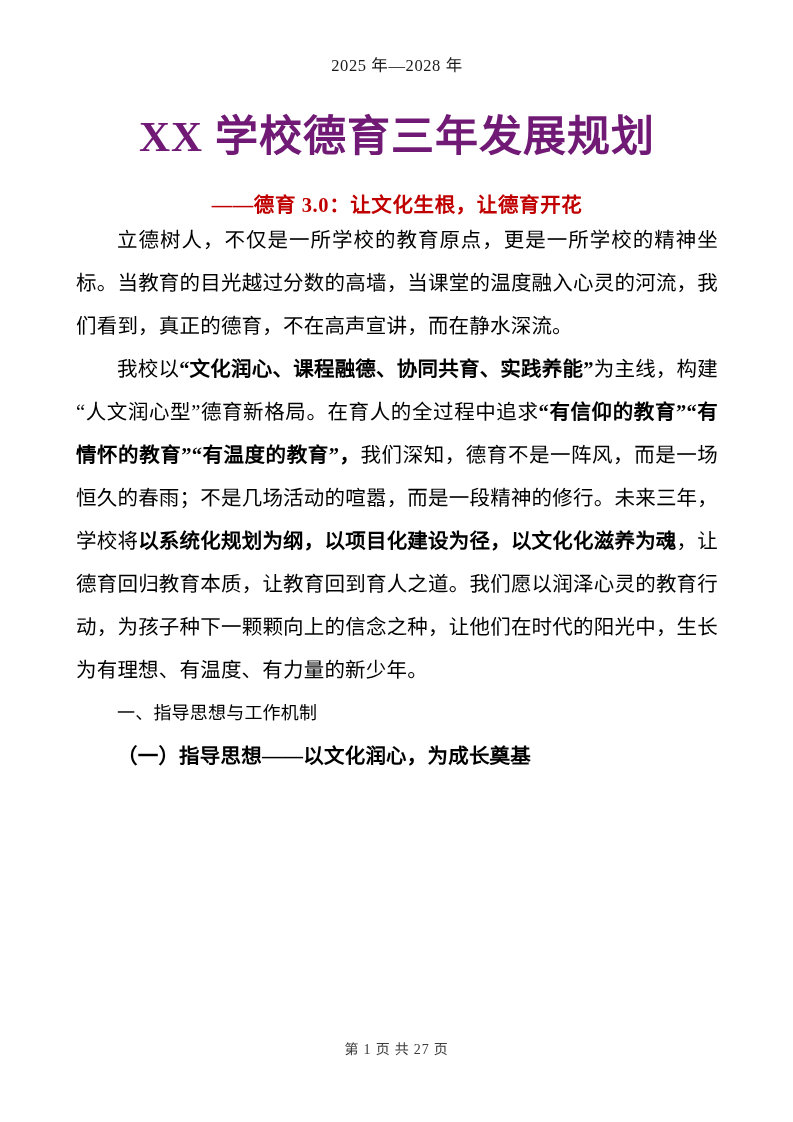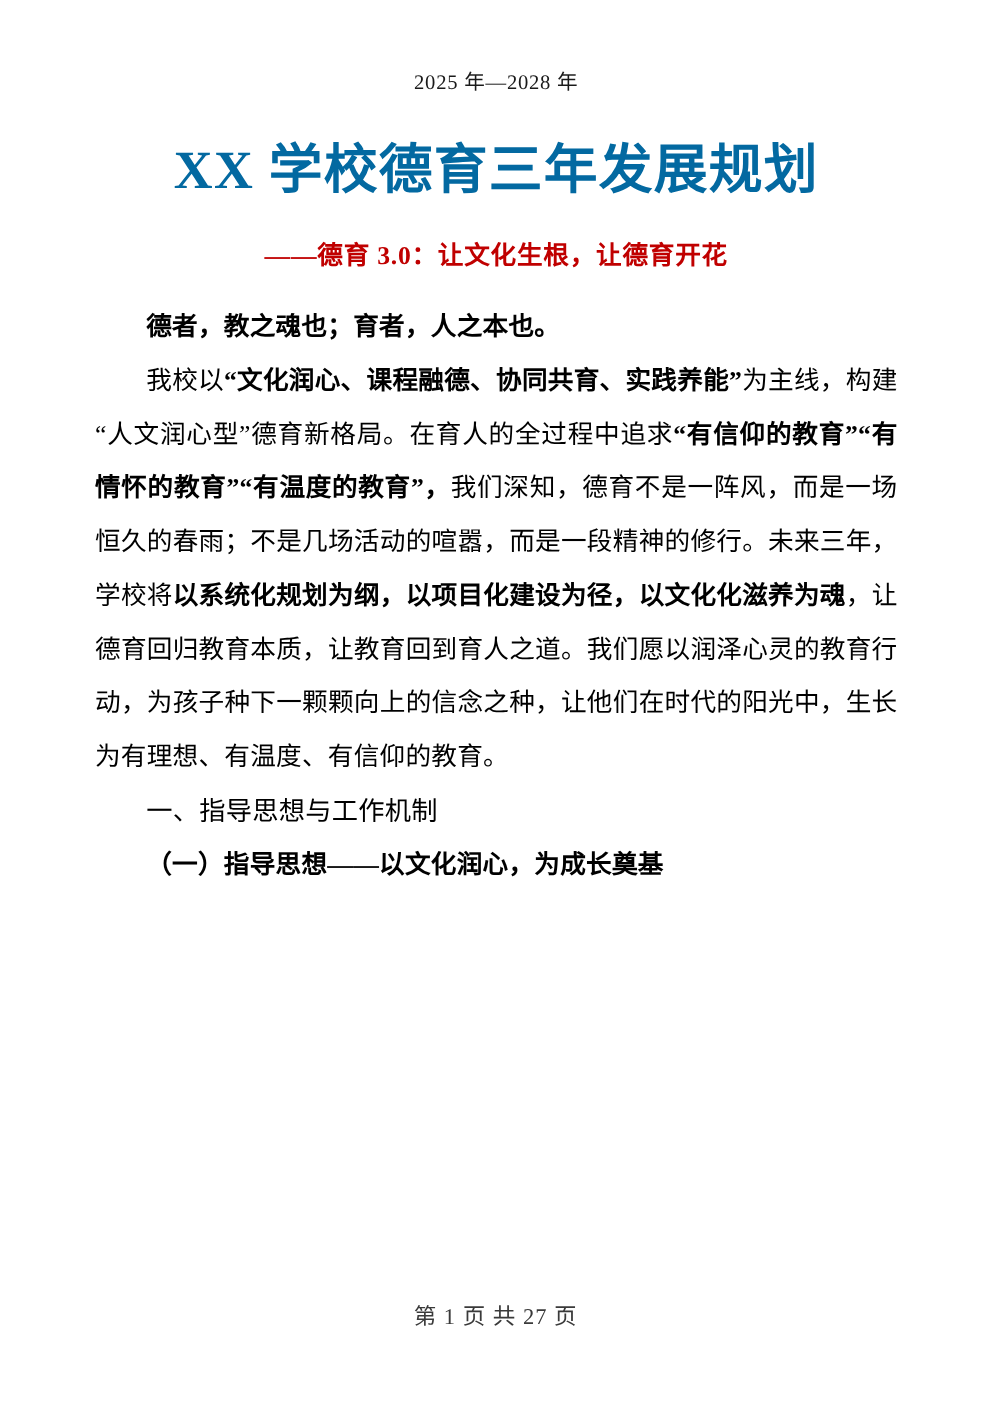--- a/index.html
+++ b/index.html
@@ -78,21 +78,21 @@
   }
 
   .para.indent { text-indent: 41px; }
 
   .para.bold-kai {
     font-weight: bold;
   }
 
   .para.hei {
     font-family: Liberation Serif, serif;
-    font-size: 21px;
+    font-size: 18px;
     font-weight: normal;
   }
 
   .para.bold-sub {
     font-weight: bold;
     text-indent: 41px;
   }
 
   .first-body { margin-top: 22px; }
 
@@ -104,43 +104,43 @@
   }
 
   
   .footer {
     position: absolute;
     left: 0;
     right: 0;
     top: 1038px;
     text-align: center;
     font-family: "Liberation Serif", "DejaVu Serif", serif;
-    font-size: 18px;
+    font-size: 14px;
     color: #3a3a3a;
     letter-spacing: 0.8px;
     white-space: pre;
   }
 </style>
 </head>
 <body>
 
 <div class="page">
 
   <div class="content">
 
     <div class="date-line">2025 年—2028 年</div>
 
-    <h1 class="main-title" style="color: #0369a1; margin-top: 34px;">XX 学校德育三年发展规划</h1>
+    <h1 class="main-title" style="color: #701a75; margin-top: 34px;">XX 学校德育三年发展规划</h1>
 
     <div class="subtitle" style="color: rgb(192, 0, 0);">——德育 3.0：让文化生根，让德育开花</div>
 
-    <p class="para indent bold-kai first-body">德者，教之魂也；育者，人之本也。</p>
 
+    <p class="para indent">立德树人，不仅是一所学校的教育原点，更是一所学校的精神坐标。当教育的目光越过分数的高墙，当课堂的温度融入心灵的河流，我们看到，真正的德育，不在高声宣讲，而在静水深流。</p>
 
-    <p class="para indent"><span>我校以</span><em class="mark">“文化润心、课程融德、协同共育、实践养能”</em><span>为主线，构建“人文润心型”德育新格局。在育人的全过程中追求</span><em class="mark">“有信仰的教育”“有情怀的教育”“有温度的教育”，</em><span>我们深知，德育不是一阵风，而是一场恒久的春雨；不是几场活动的喧嚣，而是一段精神的修行。未来三年，学校将</span><em class="mark">以系统化规划为纲，以项目化建设为径，以文化化滋养为魂</em><span>，让德育回归教育本质，让教育回到育人之道。我们愿以润泽心灵的教育行动，为孩子种下一颗颗向上的信念之种，让他们在时代的阳光中，生长为有理想、有温度、有信仰的教育。</span></p>
+    <p class="para indent"><span>我校以</span><em class="mark">“文化润心、课程融德、协同共育、实践养能”</em><span>为主线，构建“人文润心型”德育新格局。在育人的全过程中追求</span><em class="mark">“有信仰的教育”“有情怀的教育”“有温度的教育”，</em><span>我们深知，德育不是一阵风，而是一场恒久的春雨；不是几场活动的喧嚣，而是一段精神的修行。未来三年，学校将</span><em class="mark">以系统化规划为纲，以项目化建设为径，以文化化滋养为魂</em><span>，让德育回归教育本质，让教育回到育人之道。我们愿以润泽心灵的教育行动，为孩子种下一颗颗向上的信念之种，让他们在时代的阳光中，生长为有理想、有温度、有力量的新少年。</span></p>
 
     <p class="para indent hei">一、指导思想与工作机制</p>
 
     <p class="para bold-sub">（一）指导思想——以文化润心，为成长奠基</p>
 
 
   </div>
 
   <div class="footer">第 1 页 共 27 页</div>
 

